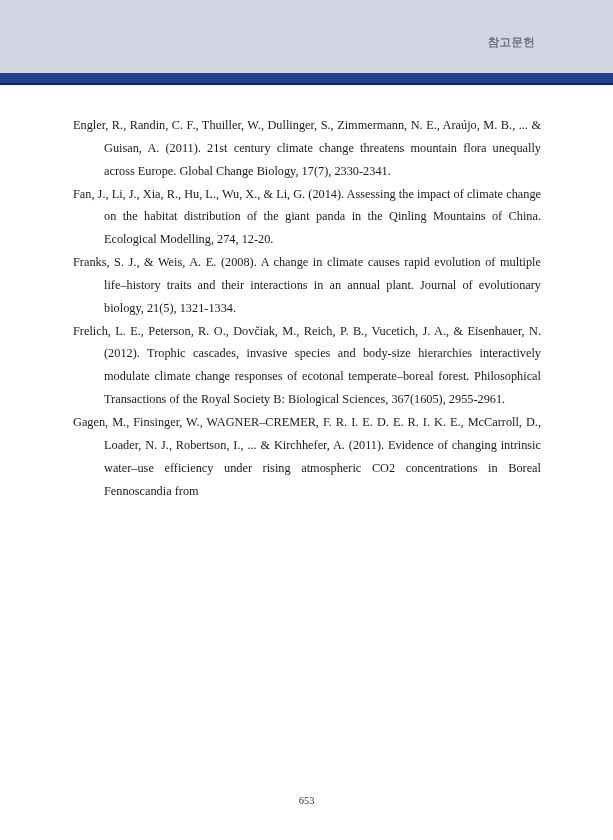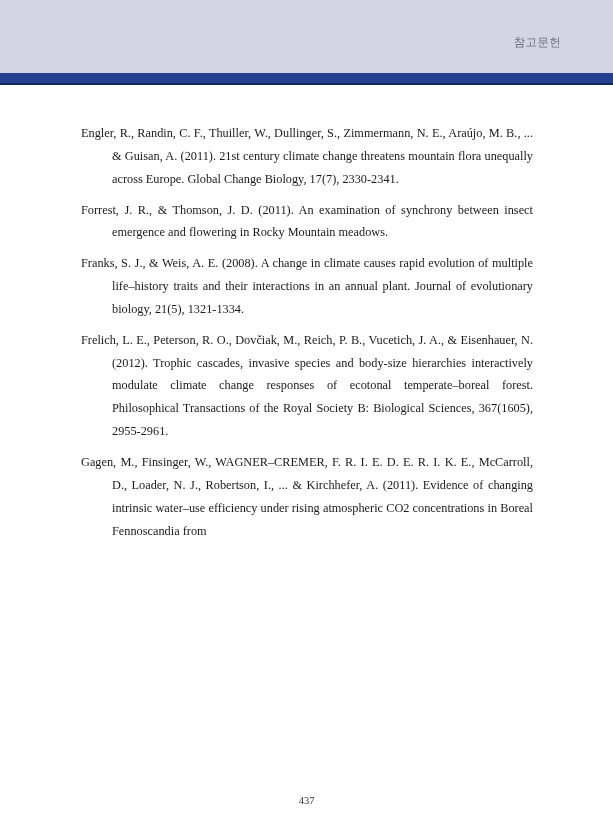--- a/index.html
+++ b/index.html
@@ -5,50 +5,50 @@
   html, body { margin: 0; padding: 0; }
   body {
     width: 613px; height: 840px; background: #ffffff; position: relative; overflow: hidden;
     font-family: "Liberation Serif", serif;
   }
   .header-band {
     position: absolute; left: 0; top: 0; width: 613px; height: 73px;
     background: #d3d4e4;
   }
   .header-title {
-    position: absolute; right: 52px; top: 35px;
-    font-family: "DejaVu Sans", sans-serif; font-size: 11.5px; font-weight: normal;
+    position: absolute; right: 78px; top: 35px;
+    font-family: "DejaVu Sans", sans-serif; font-size: 11.5px; font-weight: bold;
     color: #6d6f80; letter-spacing: 0.3px;
   }
   .header-stripe {
     position: absolute; left: 0; top: 73px; width: 613px; height: 10px;
     background: #243f8d; border-bottom: 2px solid #14265e;
   }
   .refs {
     position: absolute; left: 73px; top: 114px; width: 468px;
     font-size: 12.3px; line-height: 22.85px; color: #1a1a1a;
   }
   .ref {
-    margin: 8px; padding-left: 31px; text-indent: -31px;
+    margin: 0; padding-left: 31px; text-indent: -31px;
     text-align: justify;
   }
   .page-number {
     position: absolute; left: 0; width: 613px; top: 795px; text-align: center;
     font-size: 10.5px; color: #333;
   }
 </style>
 </head>
 <body>
 
 <div class="header-band">
   <span class="header-title">참고문헌</span>
 </div>
 <div class="header-stripe"></div>
 
 <div class="refs">
   <p class="ref">Engler, R., Randin, C. F., Thuiller, W., Dullinger, S., Zimmermann, N. E., Araújo, M. B., ... &amp; Guisan, A. (2011). 21st century climate change threatens mountain flora unequally across Europe. Global Change Biology, 17(7), 2330-2341.</p>
-  <p class="ref">Forrest, J. R., &amp; Thomson, J. D. (2011). An examination of synchrony between insect emergence and flowering in Rocky Mountain meadows.</p>
+  <p class="ref">Fan, J., Li, J., Xia, R., Hu, L., Wu, X., &amp; Li, G. (2014). Assessing the impact of climate change on the habitat distribution of the giant panda in the Qinling Mountains of China. Ecological Modelling, 274, 12-20.</p>
   <p class="ref">Franks, S. J., &amp; Weis, A. E. (2008). A change in climate causes rapid evolution of multiple life–history traits and their interactions in an annual plant. Journal of evolutionary biology, 21(5), 1321-1334.</p>
   <p class="ref">Frelich, L. E., Peterson, R. O., Dovčiak, M., Reich, P. B., Vucetich, J. A., &amp; Eisenhauer, N. (2012). Trophic cascades, invasive species and body-size hierarchies interactively modulate climate change responses of ecotonal temperate–boreal forest. Philosophical Transactions of the Royal Society B: Biological Sciences, 367(1605), 2955-2961.</p>
   <p class="ref">Gagen, M., Finsinger, W., WAGNER–CREMER, F. R. I. E. D. E. R. I. K. E., McCarroll, D., Loader, N. J., Robertson, I., ... &amp; Kirchhefer, A. (2011). Evidence of changing intrinsic water–use efficiency under rising atmospheric CO2 concentrations in Boreal Fennoscandia from</p>
 </div>
 
-<div class="page-number">437</div>
+<div class="page-number">653</div>
 
 </body></html>

